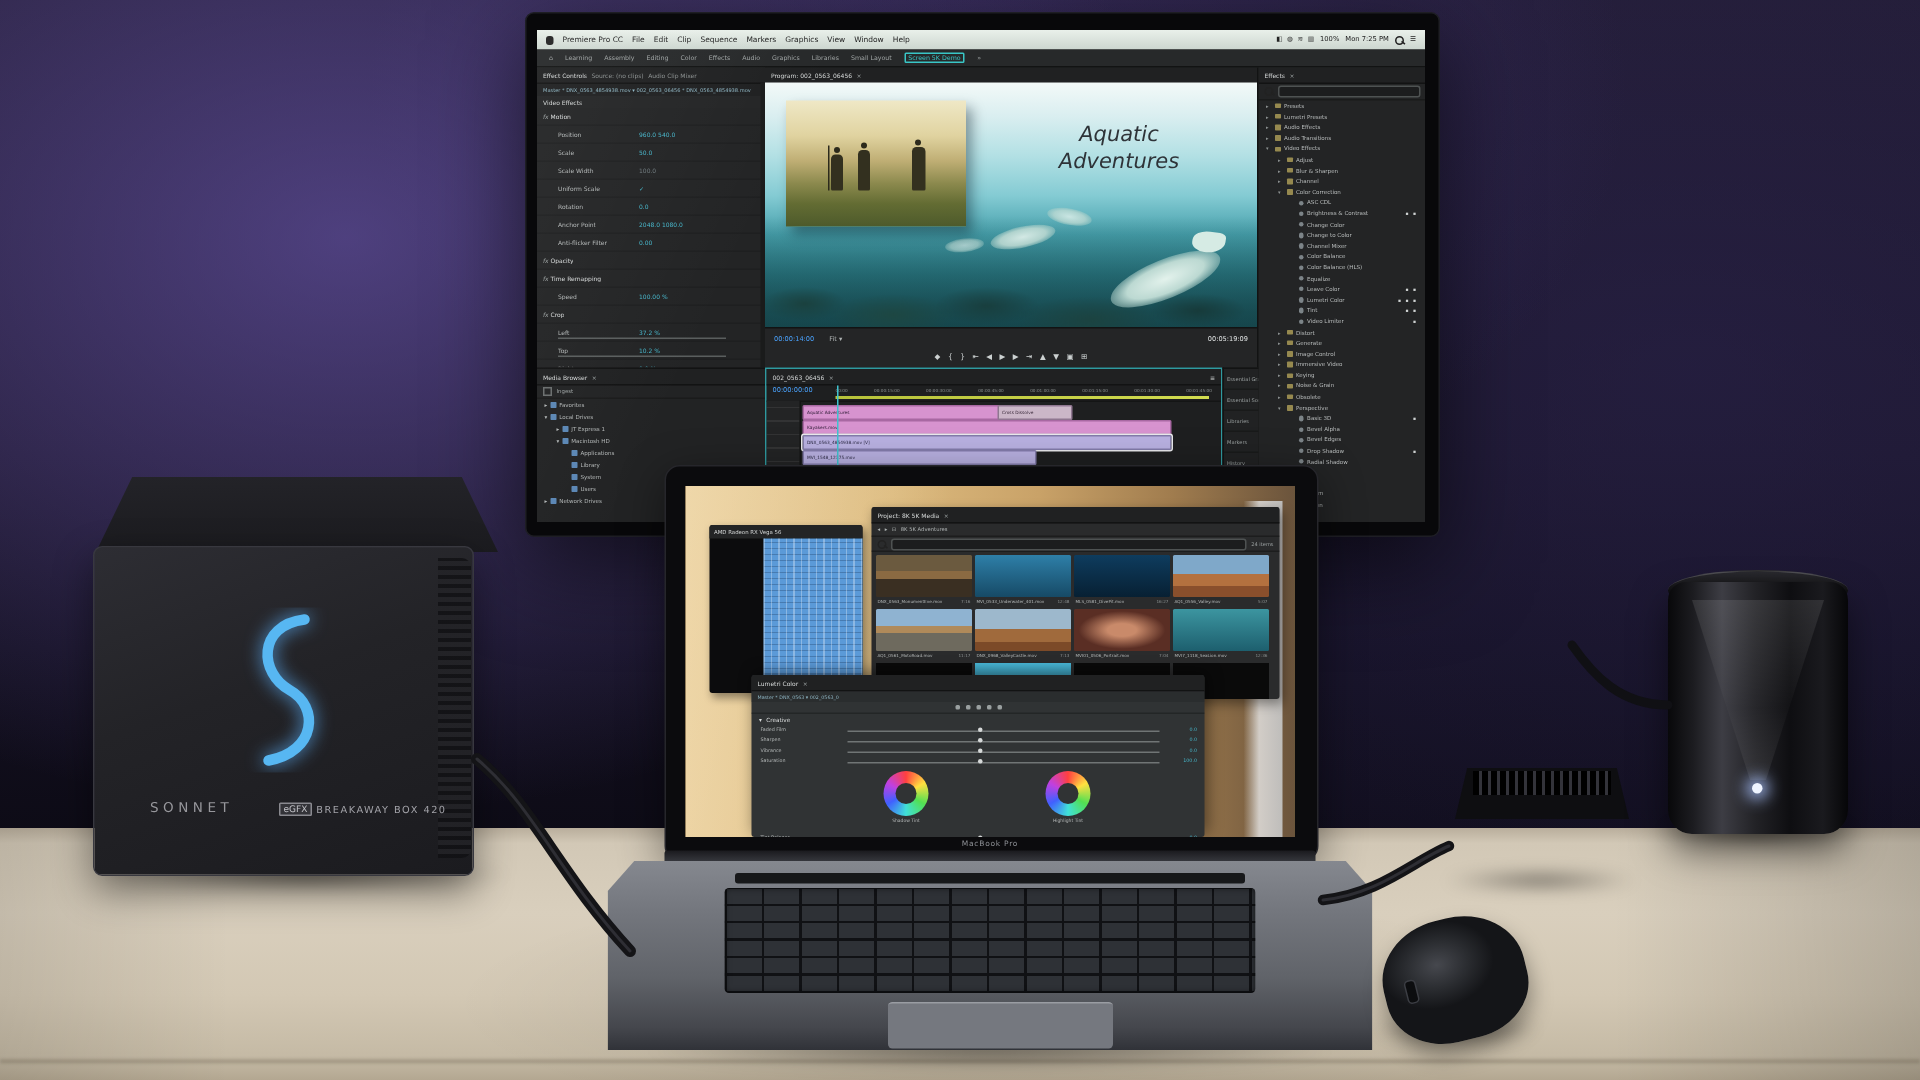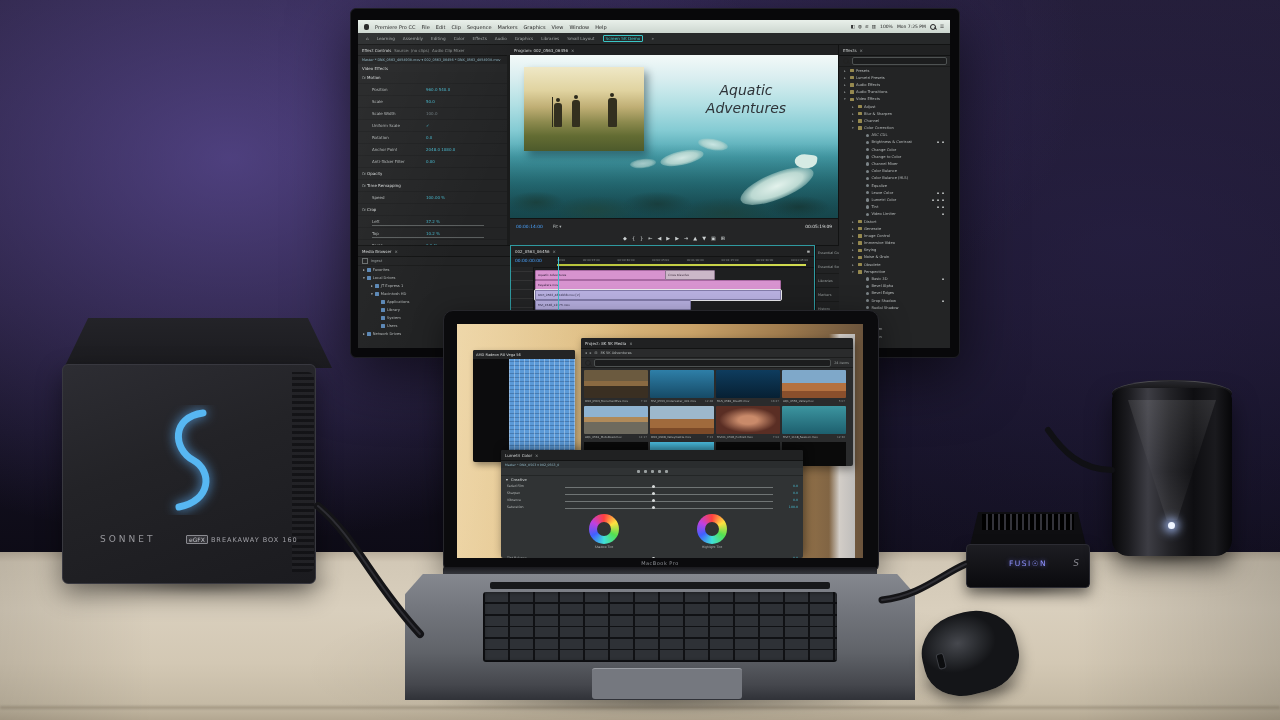--- a/index.html
+++ b/index.html
@@ -831,21 +831,21 @@
   <div class="abs egpu-top"></div>
   <div class="abs egpu-front">
     <svg width="70" height="110" style="position:absolute;left:92px;top:40px;">
       <path d="M 48 8 C 16 12, 18 44, 38 55 C 58 66, 56 96, 24 102" fill="none" stroke="#57b7f2" stroke-width="7" stroke-linecap="round" style="filter:drop-shadow(0 0 6px rgba(90,170,240,.9));"></path>
     </svg>
   </div>
   <div class="abs egpu-vents"></div>
   <div class="abs sonnet-brand">SONNET</div>
   <div class="abs egpu-model">
     <span class="badge">eGFX</span>
-    <span class="modeltxt">BREAKAWAY BOX 160</span>
+    <span class="modeltxt">BREAKAWAY BOX 420</span>
   </div>
 
   <div class="abs mbp-lid"></div>
   <div class="abs mbp-screen">
     <div class="wallpaper"></div>
     <div class="lightband"></div>
 
     <div class="gpuwin">
       <div class="gputitle">AMD Radeon RX Vega 56</div>
       <div class="gpugrid"></div>
@@ -1004,24 +1004,20 @@
   </div>
   <div class="abs mbp-label">MacBook Pro</div>
   <div class="abs hinge"></div>
   <div class="abs mbp-base"></div>
   <div class="abs touchbar"></div>
   <div class="abs keys"></div>
   <div class="abs trackpad"></div>
 
   <div class="abs fusion-top"></div>
   <div class="abs fusion-fins"></div>
-  <div class="abs fusion-front">
-    <div class="fusion-label">FUSI☉N</div>
-    <div class="fusion-s">S</div>
-  </div>
 
   <div class="abs spk-top"></div>
   <div class="abs spk-body"></div>
   <div class="abs spk-v"></div>
   <div class="abs spk-led"></div>
 
   <div class="abs mouse">
     <div class="wheelbtn"></div>
   </div>
 

